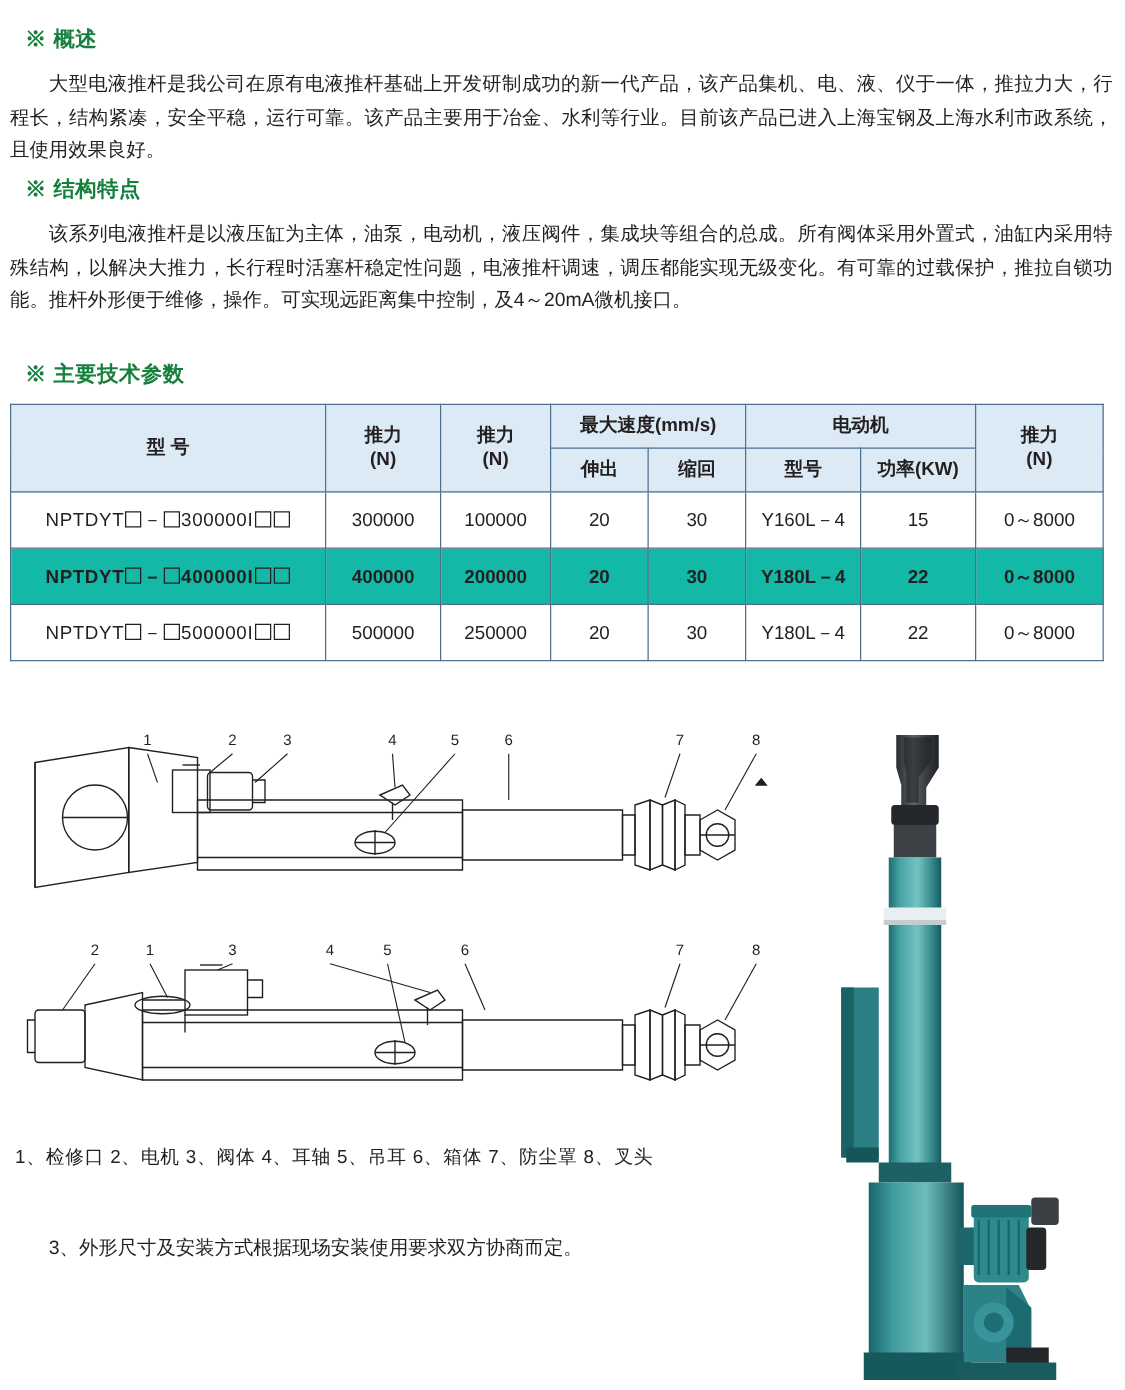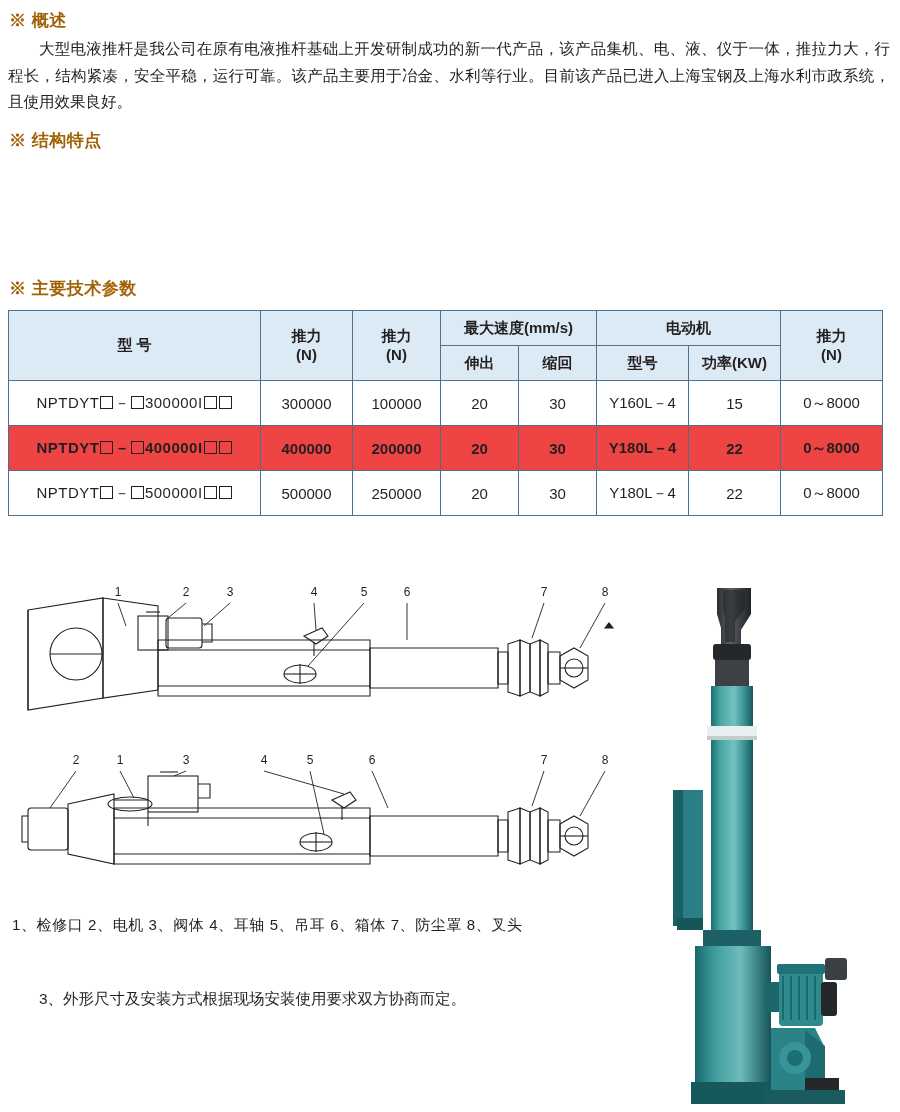--- a/index.html
+++ b/index.html
@@ -14,25 +14,25 @@
     color: #231f20;
     position: relative;
     overflow: hidden;
   }
   .page {
     position: relative;
     width: 900px;
     height: 1112px;
   }
   .section-head {
-    color: #a16207;
+    color: #15803d;
     font-size: 17px;
     font-weight: bold;
     letter-spacing: 0.5px;
-    margin: 1px;
+    margin: 12px;
   }
   .para {
     font-size: 15.5px;
     line-height: 1.72;
     text-align: justify;
     text-justify: inter-ideograph;
     margin: 4px 2px 0 0;
     color: #231f20;
   }
   .indent {
@@ -76,21 +76,21 @@
     background: #dceaf5;
     font-weight: bold;
     line-height: 1.25;
     font-size: 15px;
   }
   table.spec tbody td {
     font-size: 15px;
     height: 44px;
   }
   tr.alt td {
-    background: #ef4444;
+    background: #14b8a6;
     font-weight: bold;
   }
   td.model {
     text-align: left;
     padding-left: 14px;
     letter-spacing: 0.5px;
   }
   .sq {
     display: inline-block;
     width: 11px;
@@ -149,20 +149,21 @@
 
 <div class="page">
 
   <div id="overview-section">
     <div class="section-head">※ 概述</div>
     <p class="para indent">大型电液推杆是我公司在原有电液推杆基础上开发研制成功的新一代产品，该产品集机、电、液、仪于一体，推拉力大，行程长，结构紧凑，安全平稳，运行可靠。该产品主要用于冶金、水利等行业。目前该产品已进入上海宝钢及上海水利市政系统，且使用效果良好。</p>
   </div>
 
   <div id="structure-section">
     <div class="section-head">※ 结构特点</div>
+    <p class="para indent">该系列电液推杆是以液压缸为主体，油泵，电动机，液压阀件，集成块等组合的总成。所有阀体采用外置式，油缸内采用特殊结构，以解决大推力，长行程时活塞杆稳定性问题，电液推杆调速，调压都能实现无级变化。有可靠的过载保护，推拉自锁功能。推杆外形便于维修，操作。可实现远距离集中控制，及4～20mA微机接口。</p>
   </div>
 
   <div id="params-section">
     <div class="section-head">※ 主要技术参数</div>
 
     <table class="spec">
       <colgroup>
         <col style="width:252px">
         <col style="width:92px">
         <col style="width:88px">

